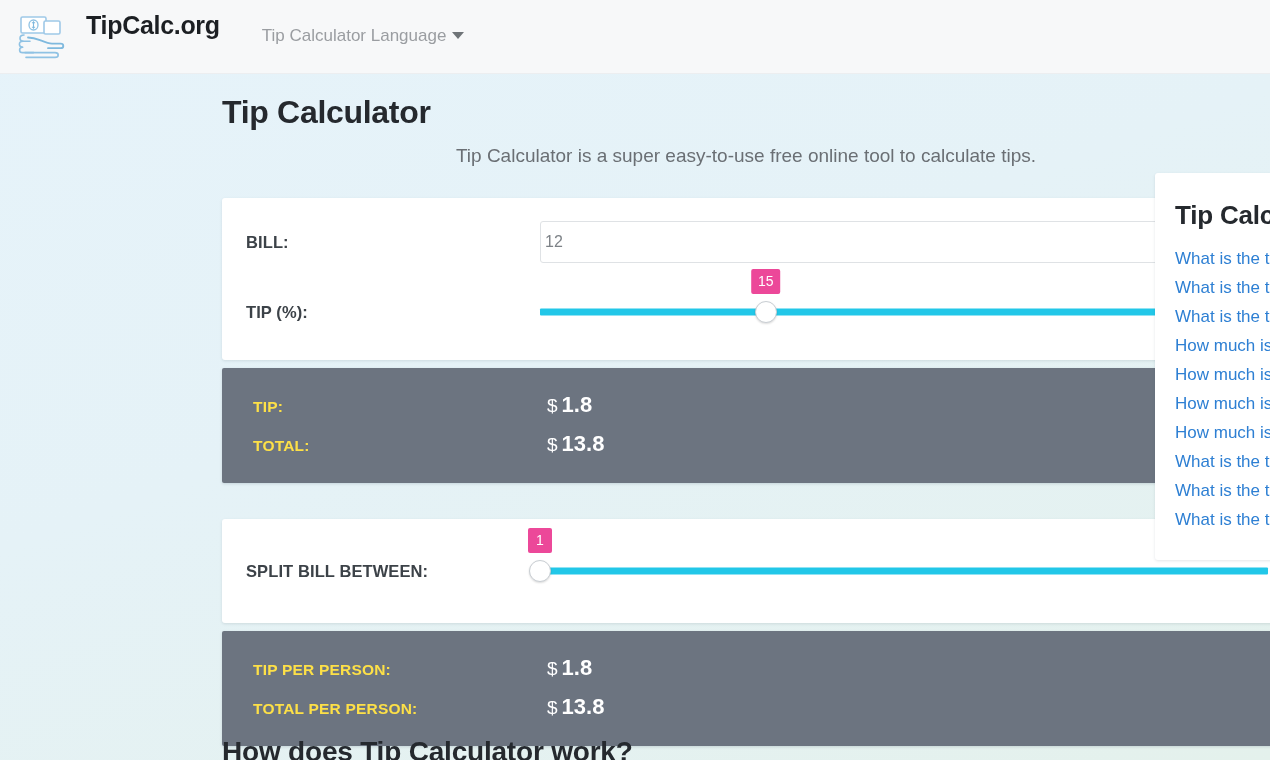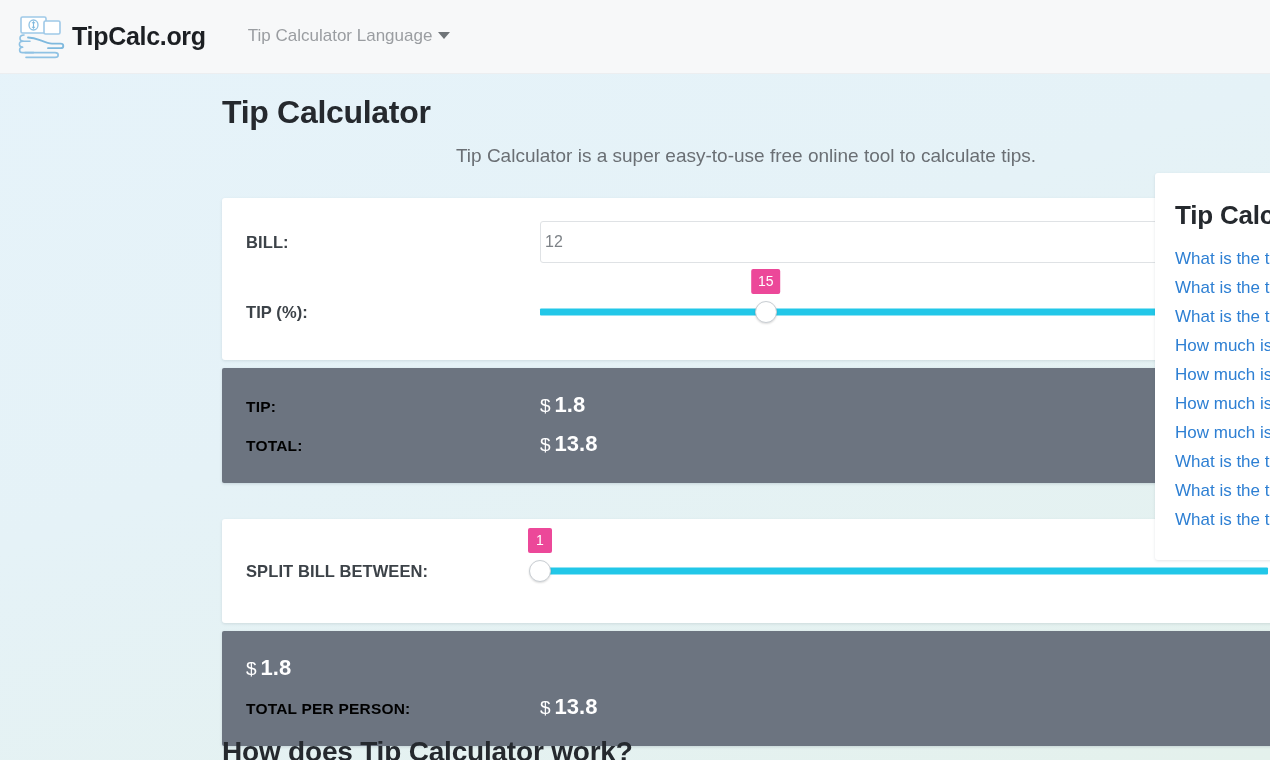--- a/index.html
+++ b/index.html
@@ -23,22 +23,22 @@
     border-bottom: 1px solid #eceef0;
     display: flex;
     align-items: center;
     padding-left: 14px;
     position: relative;
     z-index: 20;
   }
 
   .brand {
     display: flex;
-    align-items: center;
-    gap: 6px;
+    align-items: flex-start;
+    gap: 20px;
     text-decoration: none;
   }
 
   .logo-mark {
     width: 52px;
     height: 52px;
     flex: 0 0 52px;
     display: block;
   }
 
@@ -203,22 +203,23 @@
     display: flex;
     align-items: baseline;
   }
   .res-row + .res-row { margin-top: 13px; }
 
   .res-label {
     width: 294px;
     flex: 0 0 294px;
     font-size: 15.5px;
     font-weight: bold;
-    color: #000000;
+    color: #fde047;
     letter-spacing: 0.2px;
+    margin-left: 7px;
   }
 
   .res-value {
     font-size: 22px;
     font-weight: bold;
     color: #ffffff;
   }
   .res-value .cur {
     font-weight: normal;
     font-size: 19px;
@@ -351,20 +352,21 @@
             <div class="slider-track"></div>
             <div class="slider-tip" id="split-slider-tip" style="left: 0%;">1</div>
             <div class="slider-handle" id="split-slider-handle" style="left: 0%;"></div>
           </div>
         </div>
       </div>
     </div>
 
     <div class="card-dark results-card">
       <div class="res-row">
+        <div class="res-label">TIP PER PERSON:</div>
         <div class="res-value">
           <span class="cur">$</span><span>1.8</span>
         </div>
       </div>
       <div class="res-row">
         <div class="res-label">TOTAL PER PERSON:</div>
         <div class="res-value">
           <span class="cur">$</span><span>13.8</span>
         </div>
       </div>

